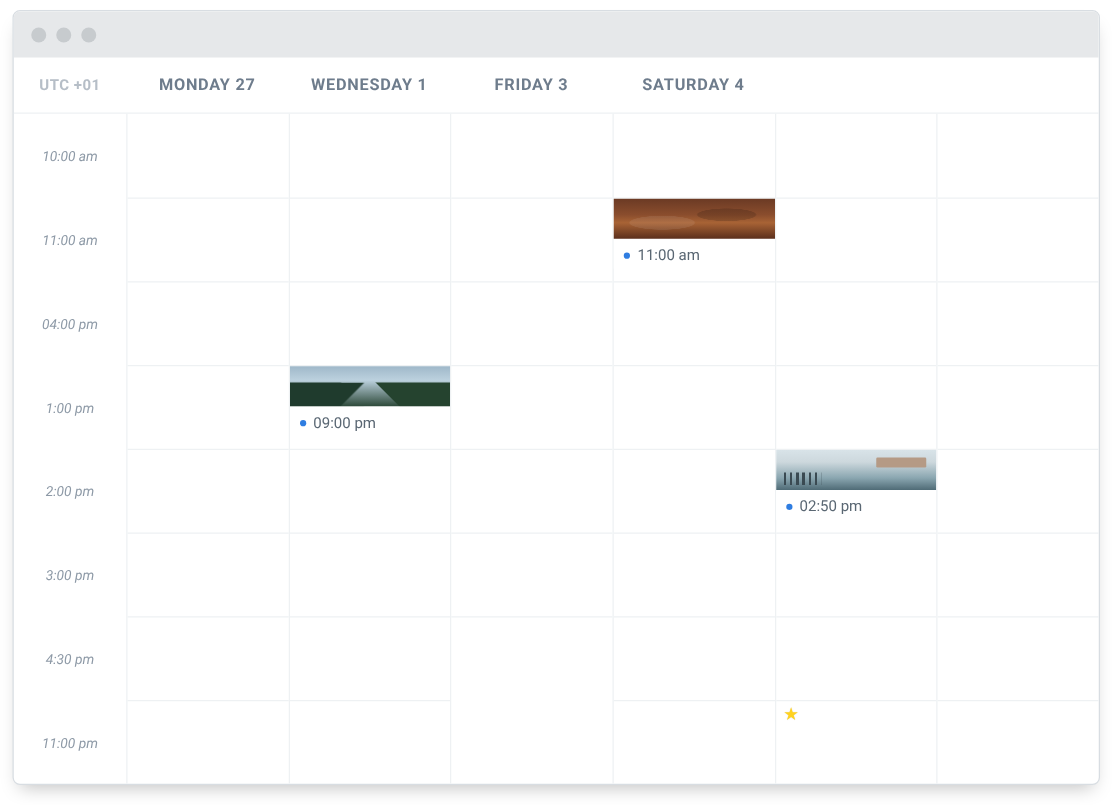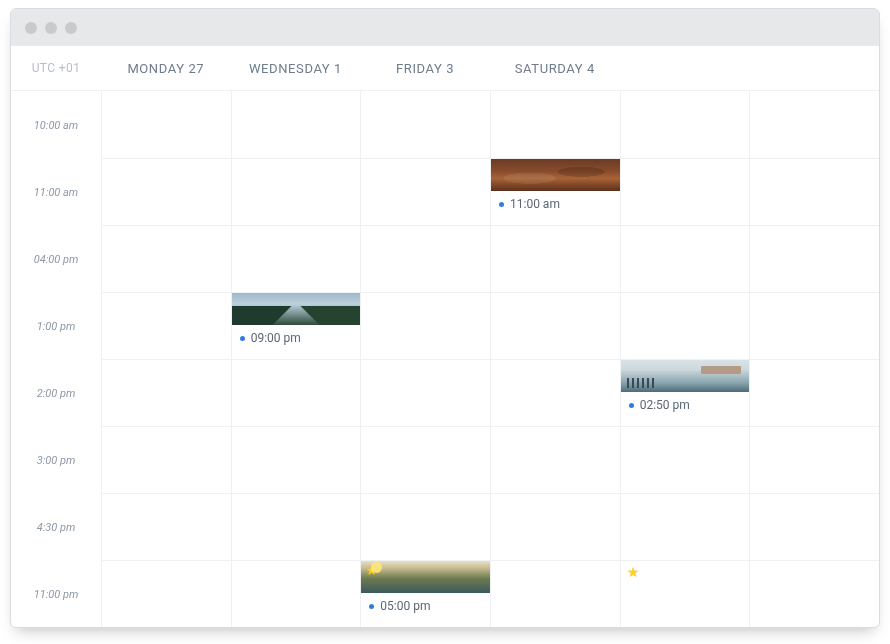--- a/index.html
+++ b/index.html
@@ -38,20 +38,21 @@
     display: grid;
     grid-template-columns: 90px repeat(6, 1fr);
     border-bottom: 1px solid #eef1f3;
   }
   .header-cell {
     height: 44px;
     display: flex; align-items: center; justify-content: center;
     font-size: 13px; letter-spacing: 0.6px;
     color: #6e7c8c;
     text-transform: uppercase;
+    font-weight: bold;
   }
   .header-cell.tz { color: #b6bec7; font-size: 12px; letter-spacing: 0.4px; }
   .grid {
     position: relative;
     display: grid;
     grid-template-columns: 90px repeat(6, 1fr);
     flex: 1;
   }
   .time-col {
     display: grid;
@@ -184,31 +185,20 @@
     </div>
 
     <div class="day-col">
       <div class="slot"></div>
       <div class="slot"></div>
       <div class="slot"></div>
       <div class="slot"></div>
       <div class="slot"></div>
       <div class="slot"></div>
       <div class="slot"></div>
-      <div class="slot">
-        <div class="event">
-          <div class="event-image thumb-coast">
-            <span class="star" style="left:4px;top:2px">★</span>
-          </div>
-          <div class="event-label">
-            <span class="bullet"></span>
-            <span>05:00 pm</span>
-          </div>
-        </div>
-      </div>
     </div>
 
     <div class="day-col">
       <div class="slot"></div>
       <div class="slot">
         <div class="event">
           <div class="event-image thumb-canyon"></div>
           <div class="event-label">
             <span class="bullet"></span>
             <span>11:00 am</span>

